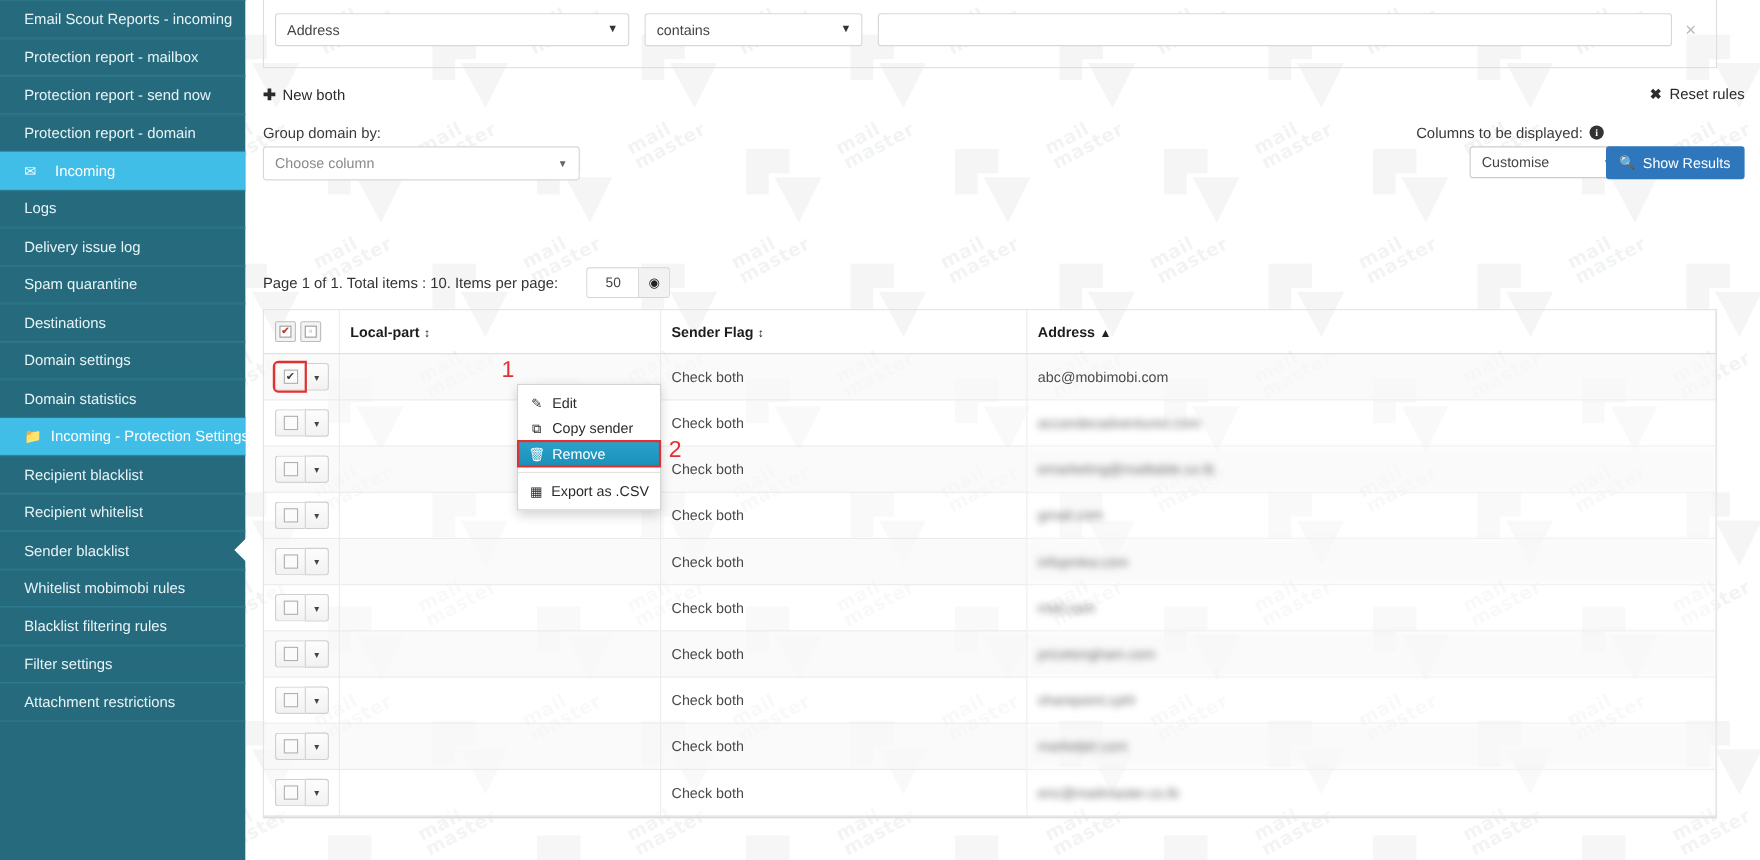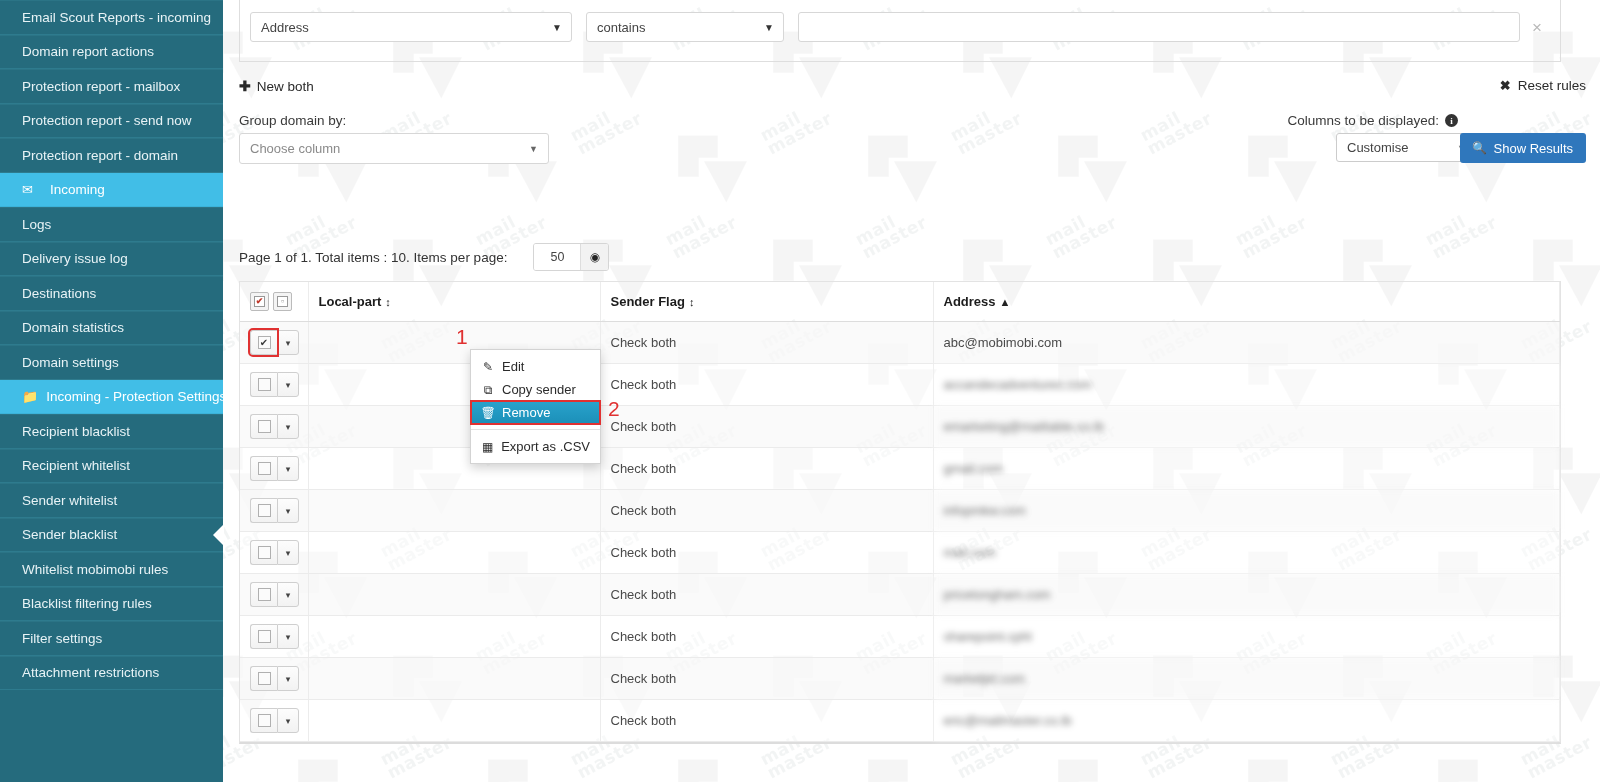--- a/index.html
+++ b/index.html
@@ -152,21 +152,21 @@
     cursor: pointer; display: flex; align-items: center; gap: 7px;
   }
   .resetrules .xm { font-weight: bold; font-size: 13px; }
 
   .group-label {
     position: absolute; left: 16px; top: 113px;
     font-size: 13.5px; color: #3a3a3a;
   }
   .group-sel {
     position: absolute; left: 16px; top: 133px;
-    width: 310px; height: 31px;
+    width: 288px; height: 31px;
     border: 1px solid #d7d7d7; border-radius: 3px;
     background: #fff;
     display: flex; align-items: center;
     padding: 0 10px; font-size: 13px; color: #8a8a8a;
     cursor: pointer;
   }
   .group-sel .caret {
     position: absolute; right: 10px; top: 50%; transform: translateY(-50%);
     font-size: 9px; color: #666;
   }
@@ -757,62 +757,59 @@
           <path d="M6 4 L52 4 L52 30 L30 30 L30 52 L6 52 Z" fill="#ededed"></path>
           <path d="M36 34 L86 34 L62 82 Z" fill="#ededed"></path>
         </svg></div>
     </div>
 
   <nav class="sidebar" id="sidebar">
       <div class="side-item">
         <span>Email Scout Reports - incoming</span>
       </div>
       <div class="side-item">
-        <span>Domain report actions</span>
-      </div>
-      <div class="side-item">
         <span>Protection report - mailbox</span>
       </div>
       <div class="side-item">
         <span>Protection report - send now</span>
       </div>
       <div class="side-item">
         <span>Protection report - domain</span>
       </div>
       <div class="side-item active">
         <span class="side-ico">✉</span>
         <span>Incoming</span>
       </div>
       <div class="side-item">
         <span>Logs</span>
       </div>
       <div class="side-item">
         <span>Delivery issue log</span>
       </div>
       <div class="side-item">
+        <span>Spam quarantine</span>
+      </div>
+      <div class="side-item">
         <span>Destinations</span>
       </div>
       <div class="side-item">
+        <span>Domain settings</span>
+      </div>
+      <div class="side-item">
         <span>Domain statistics</span>
-      </div>
-      <div class="side-item">
-        <span>Domain settings</span>
       </div>
       <div class="side-item active">
         <span class="side-ico">📁</span>
         <span>Incoming - Protection Settings</span>
       </div>
       <div class="side-item">
         <span>Recipient blacklist</span>
       </div>
       <div class="side-item">
         <span>Recipient whitelist</span>
-      </div>
-      <div class="side-item">
-        <span>Sender whitelist</span>
       </div>
       <div class="side-item pointer">
         <span>Sender blacklist</span>
       </div>
       <div class="side-item">
         <span>Whitelist mobimobi rules</span>
       </div>
       <div class="side-item">
         <span>Blacklist filtering rules</span>
       </div>

